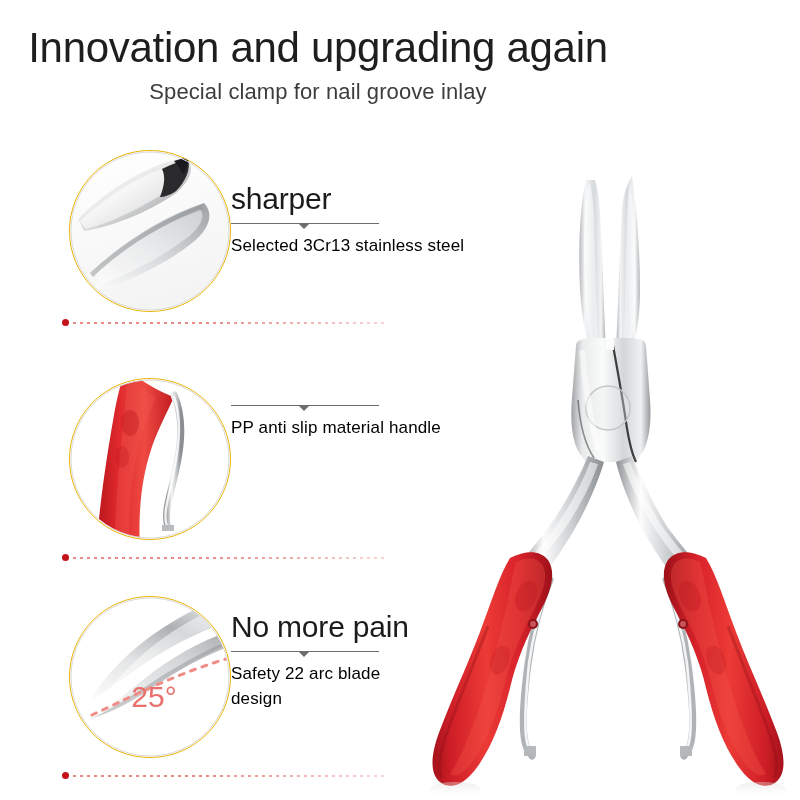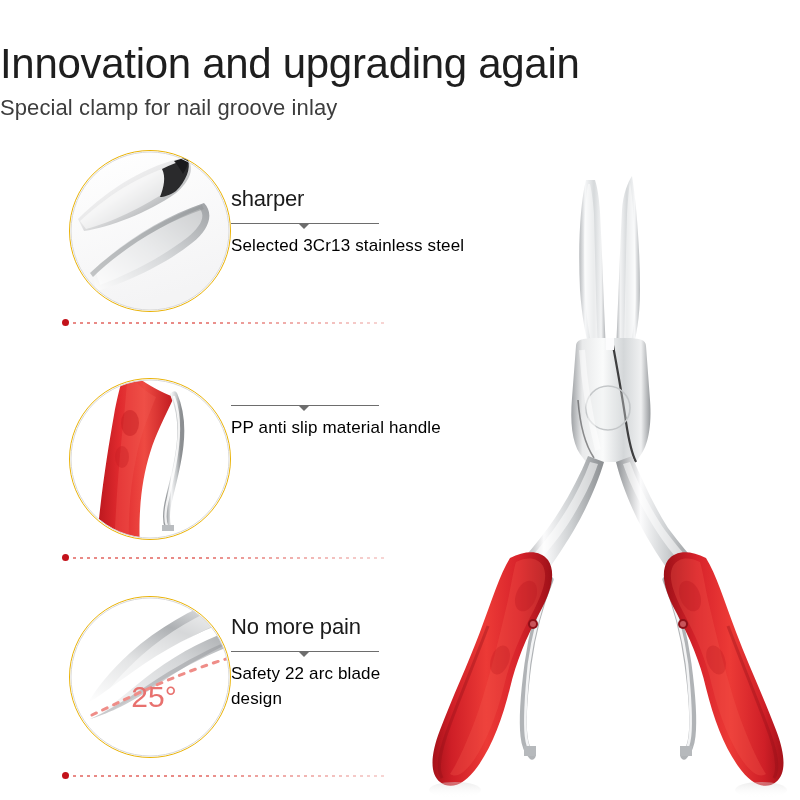--- a/index.html
+++ b/index.html
@@ -7,21 +7,21 @@
     width:800px;height:800px;
     background:#ffffff;
     font-family:"Liberation Sans","DejaVu Sans",sans-serif;
     overflow:hidden;
     position:relative;
     color:#2b2b2b;
   }
   #page{position:absolute;inset:0;width:800px;height:800px;overflow:hidden;background:#fff;}
 
   
-  .hdr{position:absolute;left:0;top:38px;width:636px;text-align:left;}
+  .hdr{position:absolute;left:0;top:22px;width:636px;text-align:center;}
   .hdr-title{
     font-size:42px;line-height:52px;font-weight:400;color:#1e1e1e;
     letter-spacing:-0.3px;white-space:nowrap;
   }
   .hdr-sub{
     margin-top:4px;font-size:22px;line-height:28px;font-weight:400;color:#3d3d3d;
     letter-spacing:.1px;white-space:nowrap;
   }
 
   
@@ -31,21 +31,21 @@
   .f3{top:596px;}
 
   .thumb{
     position:absolute;left:69px;top:0;width:160px;height:160px;border-radius:50%;
     border:1px solid #eab308;background:#fff;overflow:hidden;
   }
   .thumb svg{display:block;width:160px;height:160px;}
 
   .ftext{position:absolute;left:231px;top:0;width:320px;}
   .fhead{
-    font-size:22px;line-height:38px;font-weight:400;color:#1b1b1b;letter-spacing:-.2px;
+    font-size:30px;line-height:38px;font-weight:400;color:#1b1b1b;letter-spacing:-.2px;
     white-space:nowrap;
   }
   .f1 .ftext{top:30px;}
   .f2 .ftext{top:22px;}
   .f3 .ftext{top:12px;}
 
   .divwrap{position:relative;width:148px;height:10px;margin-top:3px;}
   .divline{position:absolute;left:0;top:2px;width:148px;height:1px;background:#6d6d6d;}
   .divtri{
     position:absolute;left:68px;top:3px;width:0;height:0;

